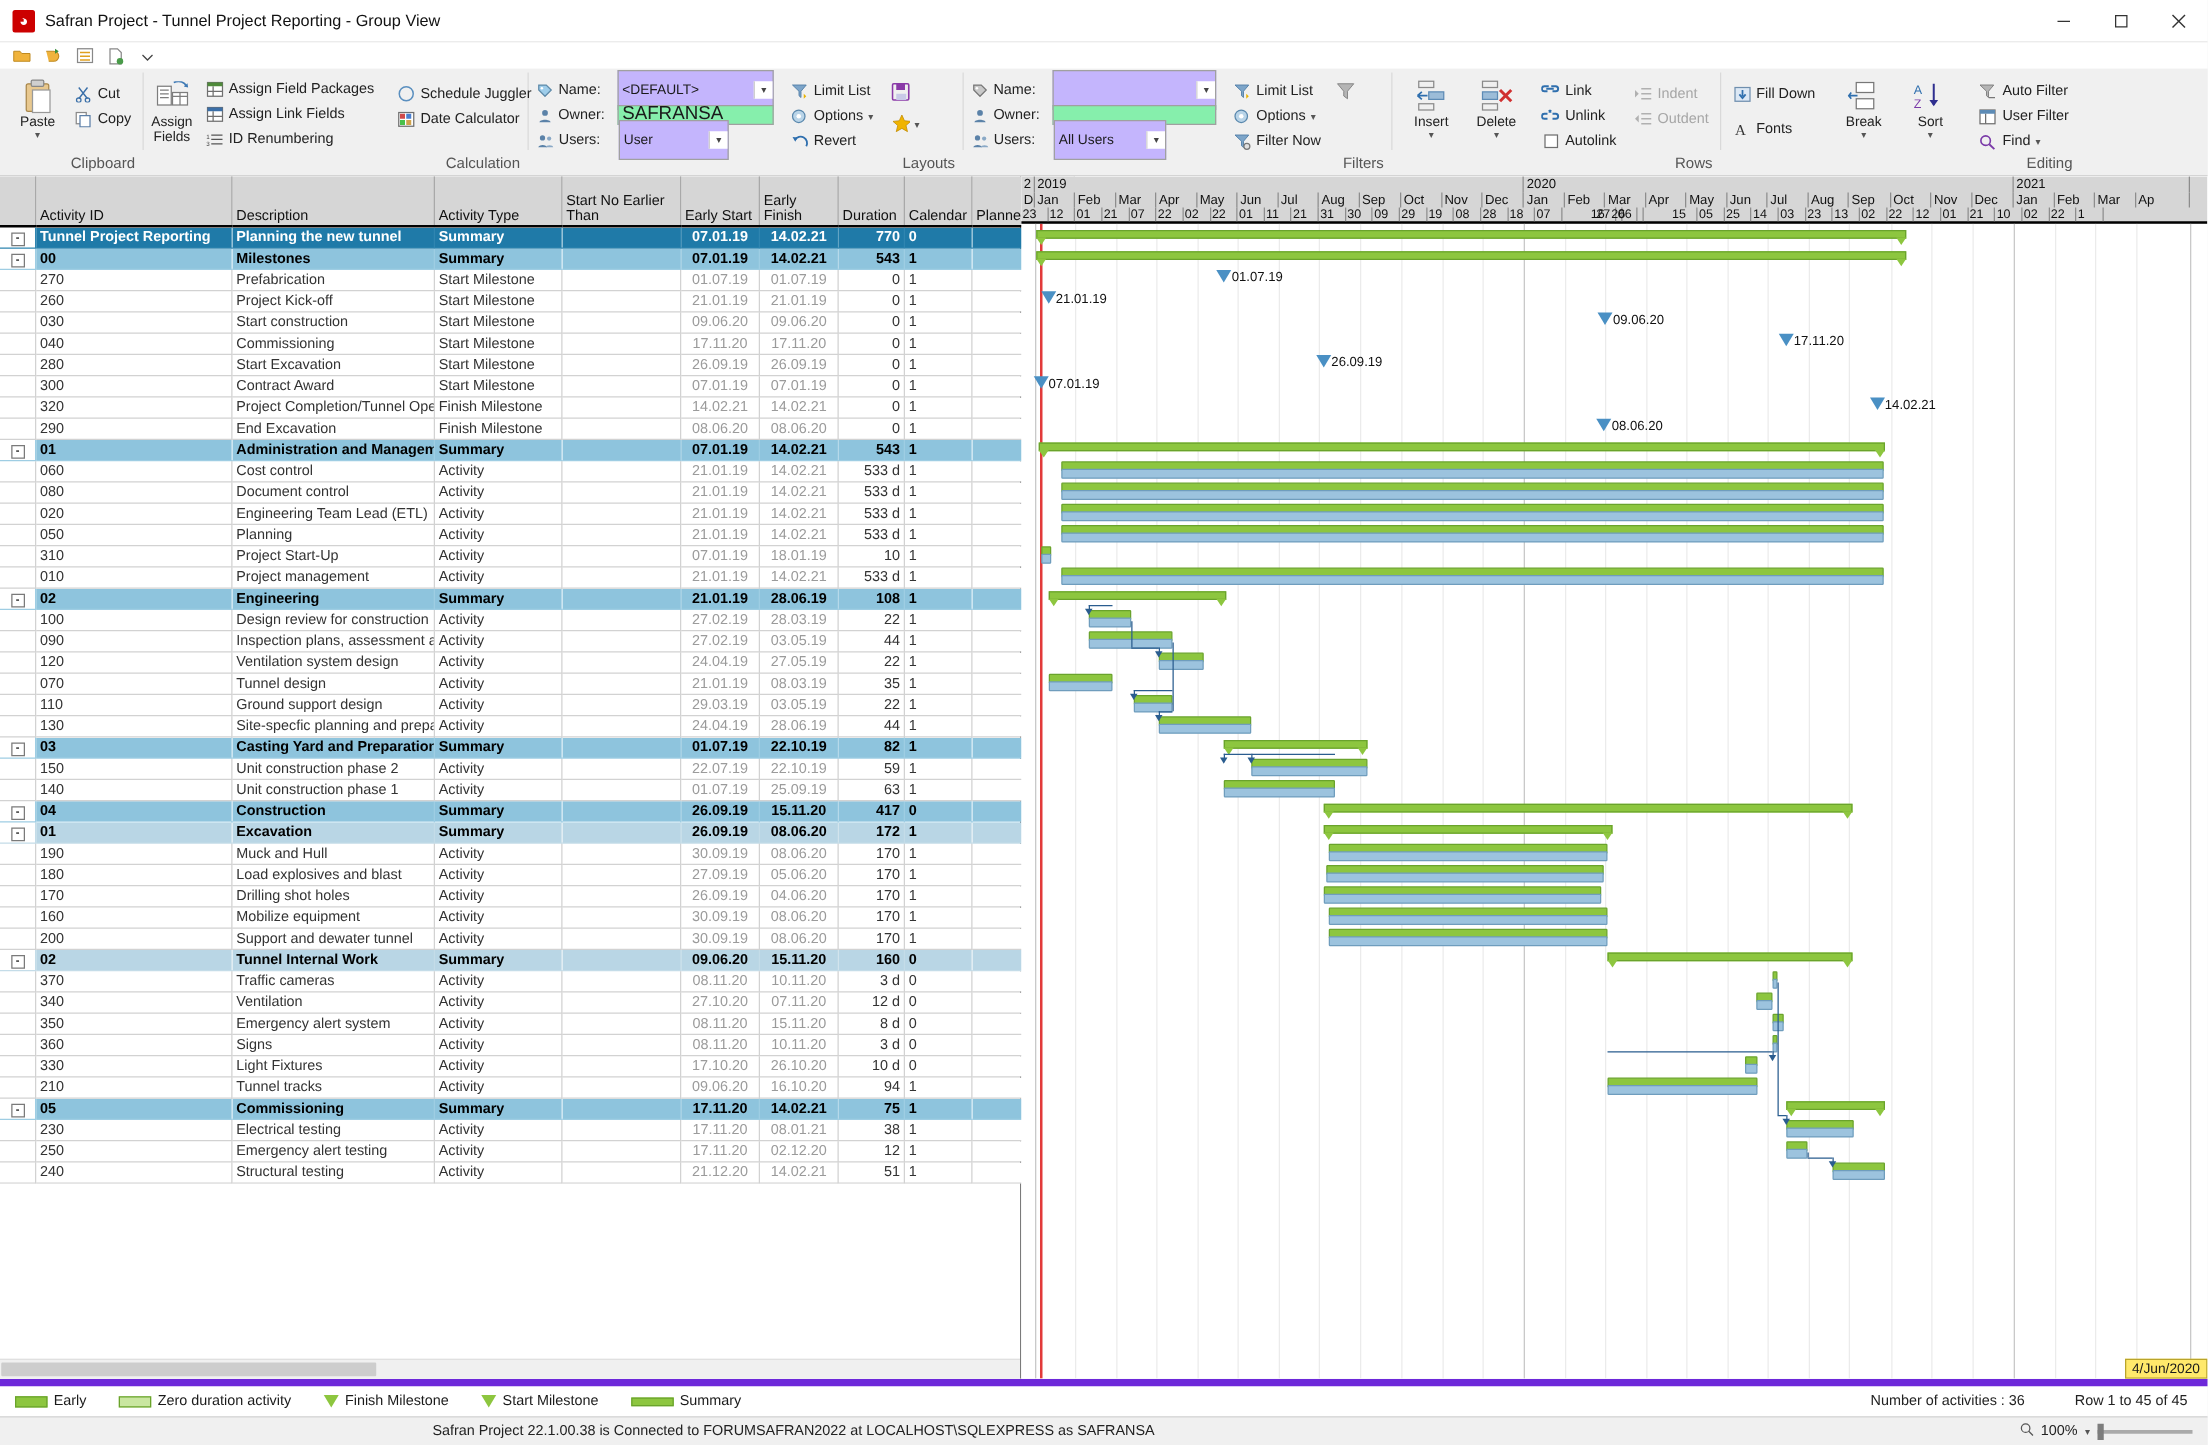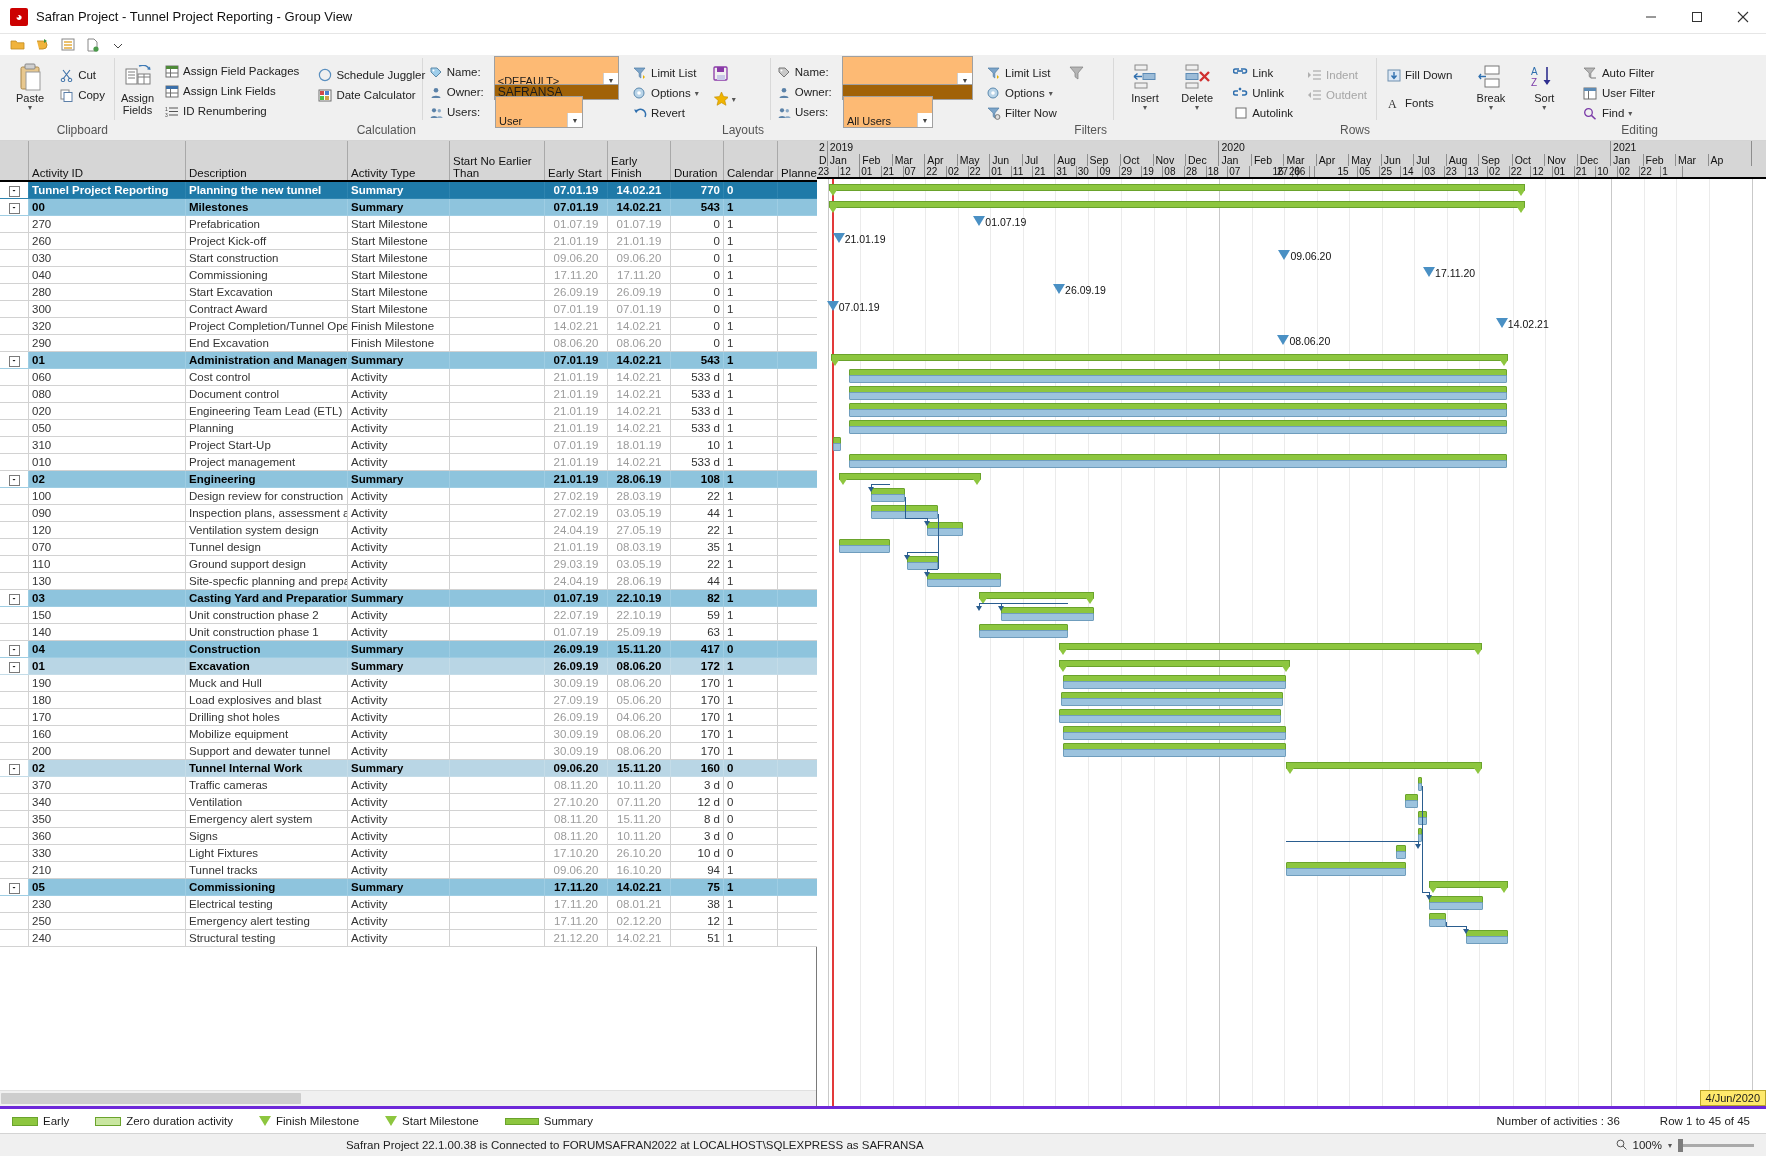--- a/index.html
+++ b/index.html
@@ -41,22 +41,22 @@
 
   .smallcol{display:flex;flex-direction:column;gap:2px;padding-top:2px;}
   .smallbtn{display:flex;align-items:center;gap:4px;font-size:11.5px;color:#222;height:18px;padding:0 3px;white-space:nowrap;}
   .smallbtn.dim{color:#a6a6a6;}
   .smallbtn .ic{width:15px;height:15px;display:flex;align-items:center;justify-content:center;font-size:12px;}
 
   .fieldcol{display:flex;flex-direction:column;gap:2px;padding-top:3px;}
   .fieldrow{display:flex;align-items:center;height:18px;font-size:11.5px;gap:4px;}
   .fieldrow .ic{width:14px;display:flex;align-items:center;justify-content:center;font-size:11px;}
   .fieldrow .lbl{width:44px;color:#222;}
-  .inp{height:16px;border:1px solid #a0a0a0;background:#a16207;font-size:12px;padding:0 3px;display:flex;align-items:flex-end;box-sizing:border-box;}
-  .combo{display:flex;align-items:flex-end;border:1px solid #a0a0a0;background:#fdba74;height:32px;box-sizing:border-box;}
+  .inp{height:16px;border:1px solid #a0a0a0;background:#86efac;font-size:15px;padding:0 3px;display:flex;align-items:flex-end;box-sizing:border-box;}
+  .combo{display:flex;align-items:center;border:1px solid #a0a0a0;background:#c4b5fd;height:32px;box-sizing:border-box;}
   .combo .txt{flex:1;padding:0 3px;font-size:11px;}
   .combo .arw{width:14px;height:14px;border-left:1px solid #cfcfcf;display:flex;align-items:center;justify-content:center;font-size:7px;color:#444;background:#fff;}
 
   
   .main{flex:1;display:flex;overflow:hidden;background:#fff;position:relative;}
   .gridpane{width:816px;display:flex;flex-direction:column;border-right:1px solid #7a7a7a;}
 
   table.grid{border-collapse:collapse;table-layout:fixed;width:816px;font-size:11.5px;}
   table.grid th{background:#d6d6d6;border-right:1px solid #a9a9a9;border-bottom:2px solid #000;vertical-align:bottom;font-weight:normal;text-align:left;padding:0 3px 1px 3px;height:38px;font-size:11.5px;color:#111;}
   table.grid td{border-right:1px solid #d2d2d2;border-bottom:1px solid #d2d2d2;height:16px;padding:0 3px;overflow:hidden;white-space:nowrap;color:#333;}
@@ -109,21 +109,21 @@
   .ms.finish{border-top:10px solid #4a90c4;}
   .mslabel{position:absolute;font-size:10.5px;color:#111;white-space:nowrap;}
   .link{position:absolute;background:#2a5d8f;}
   .link.h{height:1px;}
   .link.v{width:1px;}
   .arrowhead{position:absolute;width:0;height:0;border-left:3px solid transparent;border-right:3px solid transparent;border-top:5px solid #2a5d8f;}
 
   .todaybox{position:absolute;right:0;bottom:0;background:#ffe96b;border:1px solid #b9a42b;font-size:11px;padding:1px 5px;z-index:6;}
 
   
-  .legend{height:24px;background:#fff;border-top:3px solid #6d28d9;display:flex;align-items:center;gap:26px;padding-left:12px;font-size:11.5px;}
+  .legend{height:24px;background:#fff;border-top:6px solid #6d28d9;display:flex;align-items:center;gap:26px;padding-left:12px;font-size:11.5px;}
   .lg{display:flex;align-items:center;gap:5px;}
   .sw-bar{width:26px;height:9px;background:#8dc63f;border:1px solid #6aa32c;box-sizing:border-box;}
   .sw-zero{width:26px;height:9px;background:#c9e6a0;border:1px solid #6aa32c;box-sizing:border-box;}
   .sw-tri{width:0;height:0;border-left:6px solid transparent;border-right:6px solid transparent;border-top:10px solid #8dc63f;}
   .sw-sum{width:34px;height:7px;background:#8dc63f;border:1px solid #6aa32c;box-sizing:border-box;position:relative;}
   .lg-right{margin-left:auto;display:flex;align-items:center;gap:40px;padding-right:16px;font-size:11.5px;color:#222;}
 
   
   .statusbar{height:22px;background:#f0f0f0;border-top:1px solid #d4d4d4;display:flex;align-items:center;font-size:11.5px;color:#222;}
   .sb-center{margin:0 auto;}

